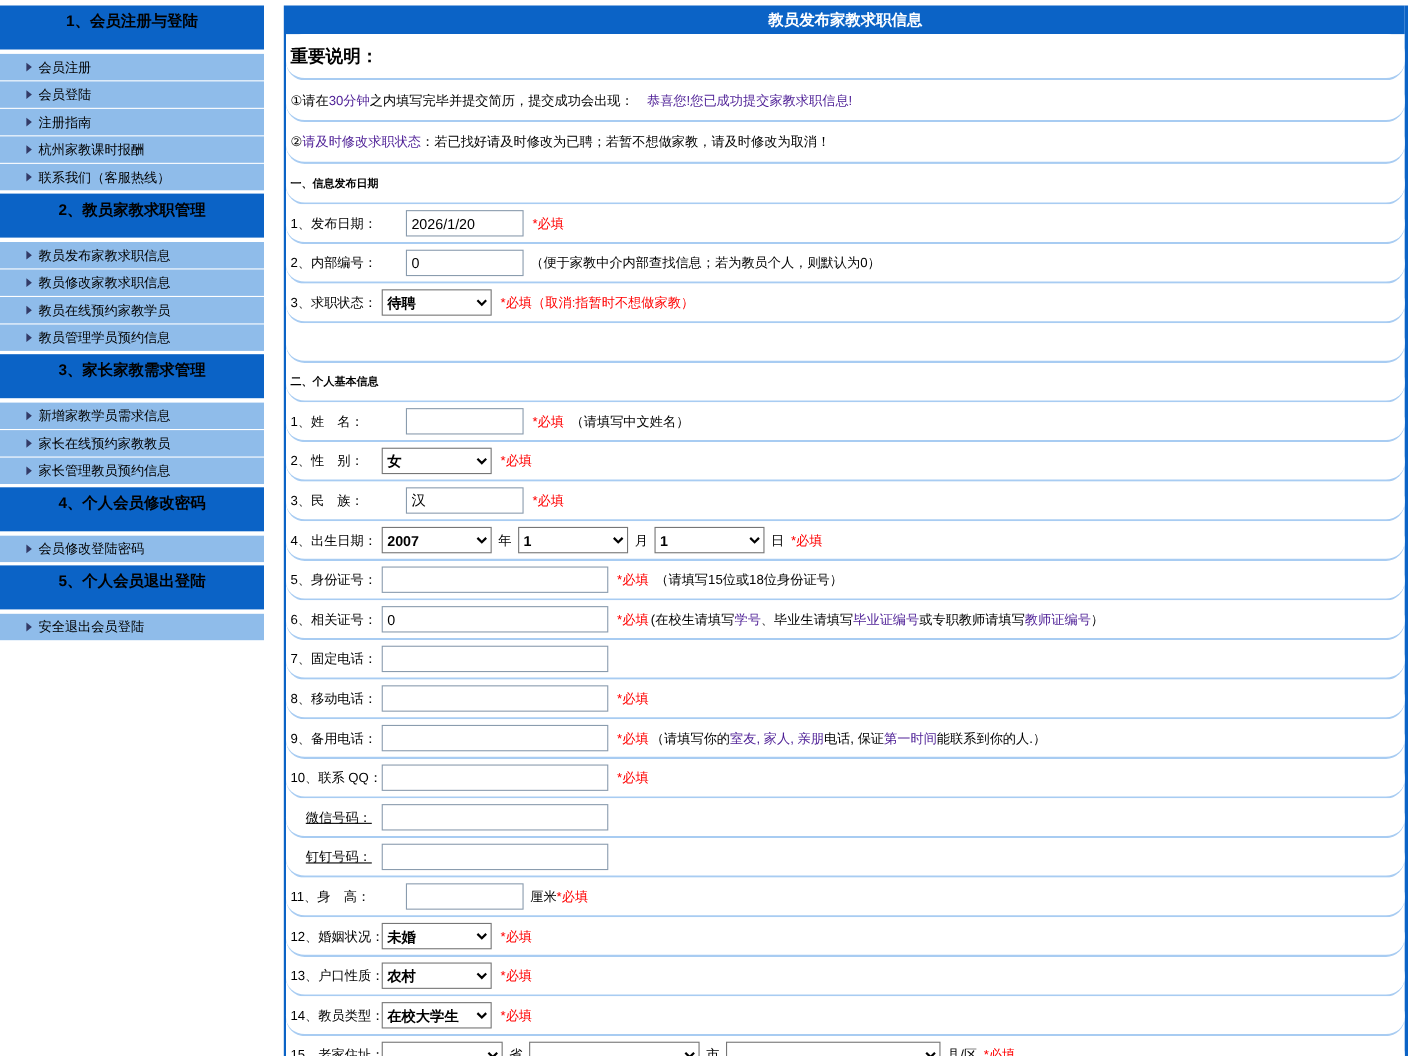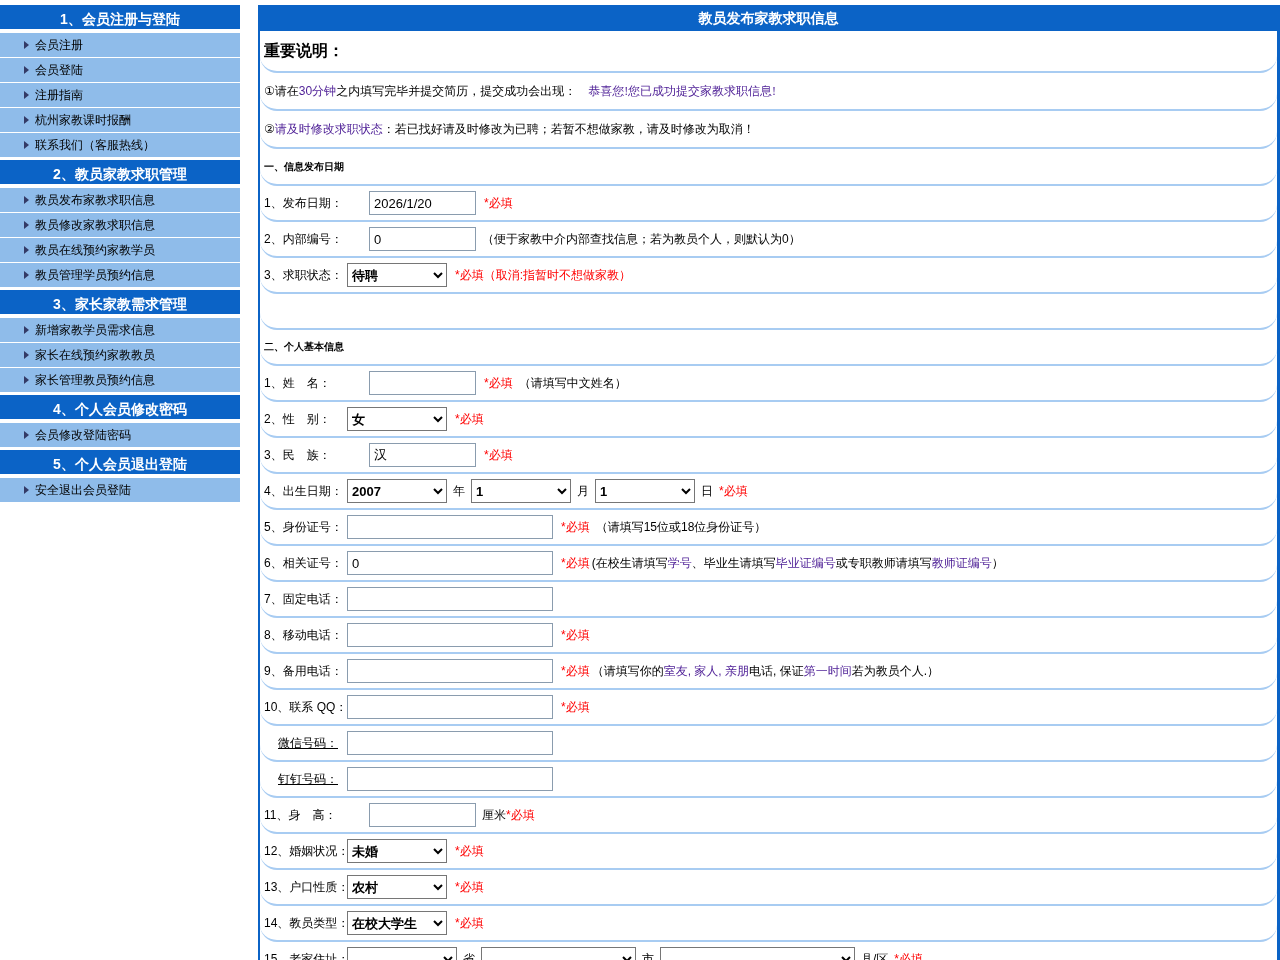--- a/index.html
+++ b/index.html
@@ -2,39 +2,39 @@
 <html><head>
 <meta charset="utf-8">
 <style>
   * { margin:0; padding:0; box-sizing:border-box; }
   html,body { width:1280px; height:960px; background:#fff; overflow:hidden;
               font-family:"Liberation Sans","DejaVu Sans",sans-serif; }
 
   
   .sidebar { position:absolute; left:0; top:5px; width:240px; }
   .side-section { margin-bottom:3px; }
-  .side-header { height:24px; line-height:28px; background:#0b63c6; color:#ffffff;
+  .side-header { height:40px; line-height:28px; background:#0b63c6; color:#000000;
                  font-weight:bold; font-size:14px; text-align:center; margin-bottom:4px; }
   .side-item { height:24px; background:#8fbcea; margin-bottom:1px; display:flex;
                align-items:center; padding-left:24px; font-size:12px; color:#000; cursor:pointer; }
   .tri { width:0; height:0; border-top:4px solid transparent; border-bottom:4px solid transparent;
          border-left:5px solid #333a66; margin-right:6px; flex-shrink:0; }
 
   
   .main { position:absolute; left:258px; top:5px; width:1022px;
           border-left:2px solid #0b63c6; border-right:3px solid #0b63c6; background:#fff; }
   .m-title { height:26px; line-height:26px; background:#0b63c6; color:#fff;
              font-weight:bold; font-size:14px; text-align:center; }
   .row { display:flex; align-items:center; padding-left:4px; height:36px;
          border-bottom:2px solid #a8ccf2; background:#fff; font-size:12px; color:#000;border-radius:17px; }
   .row.h42 { height:42px; } .row.h38 { height:38px; } .row.h37 { height:37px; }
   .notice-head { font-weight:bold; font-size:16px; }
   .sec-title { font-weight:bold; font-size:10px; }
   .red { color:#4c1d95; }
-  .gapL { margin-left:12px;font-family:Liberation Serif, serif; }
+  .gapL { margin-left:12px; }
   .lbl { width:83px; flex-shrink:0; white-space:nowrap; }
   .lbl.indent { padding-left:14px;text-decoration:underline; }
   .inp { height:24px; border:1px solid #8a9cae; font-size:13px; padding:1px 4px;
          font-family:"Liberation Sans","DejaVu Sans",sans-serif; }
   .inp.n { width:107px;margin-left:22px; } .inp.w { width:206px; }
   select { height:24px; font-size:13px; font-weight:bold; border:1px solid #767676;
            background:#fff; font-family:"Liberation Sans","DejaVu Sans",sans-serif; }
   .sel100 { width:100px; } .sel110 { width:110px; } .sel155 { width:155px; } .sel195 { width:195px; }
   .req { color:#ff0000; margin-left:8px; white-space:nowrap; }
   .req.tight { margin-left:0; }
@@ -236,21 +236,21 @@
   <div class="row">
     <span class="lbl">8、移动电话：</span>
     <input class="inp w" style="">
     <span class="req">*必填</span>
   </div>
 
   <div class="row">
     <span class="lbl">9、备用电话：</span>
     <input class="inp w" style="">
     <span class="req">*必填</span>
-    <span class="note nogap"><span>（请填写你的</span><span class="red">室友, 家人, 亲朋</span><span>电话, 保证</span><span class="red">第一时间</span><span>若为教员个人.）</span></span>
+    <span class="note nogap"><span>（请填写你的</span><span class="red">室友, 家人, 亲朋</span><span>电话, 保证</span><span class="red">第一时间</span><span>能联系到你的人.）</span></span>
   </div>
 
   <div class="row">
     <span class="lbl">10、联系 QQ：</span>
     <input class="inp w" style="">
     <span class="req">*必填</span>
   </div>
 
   <div class="row">
     <span class="lbl indent">微信号码：</span>

